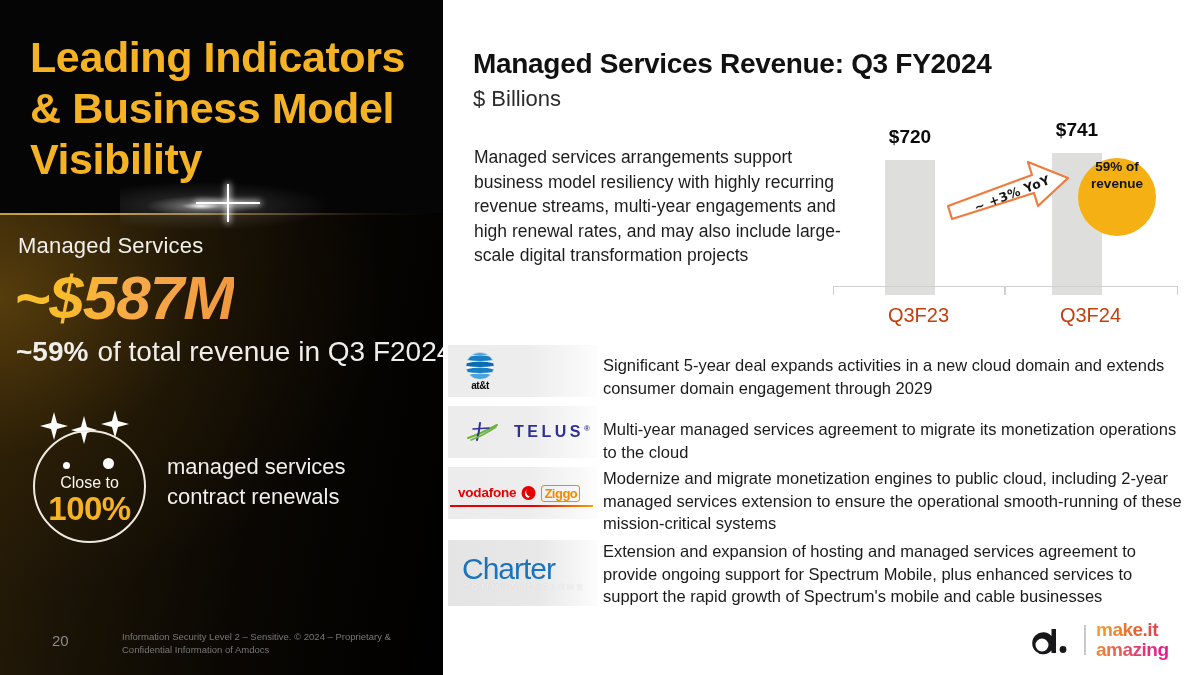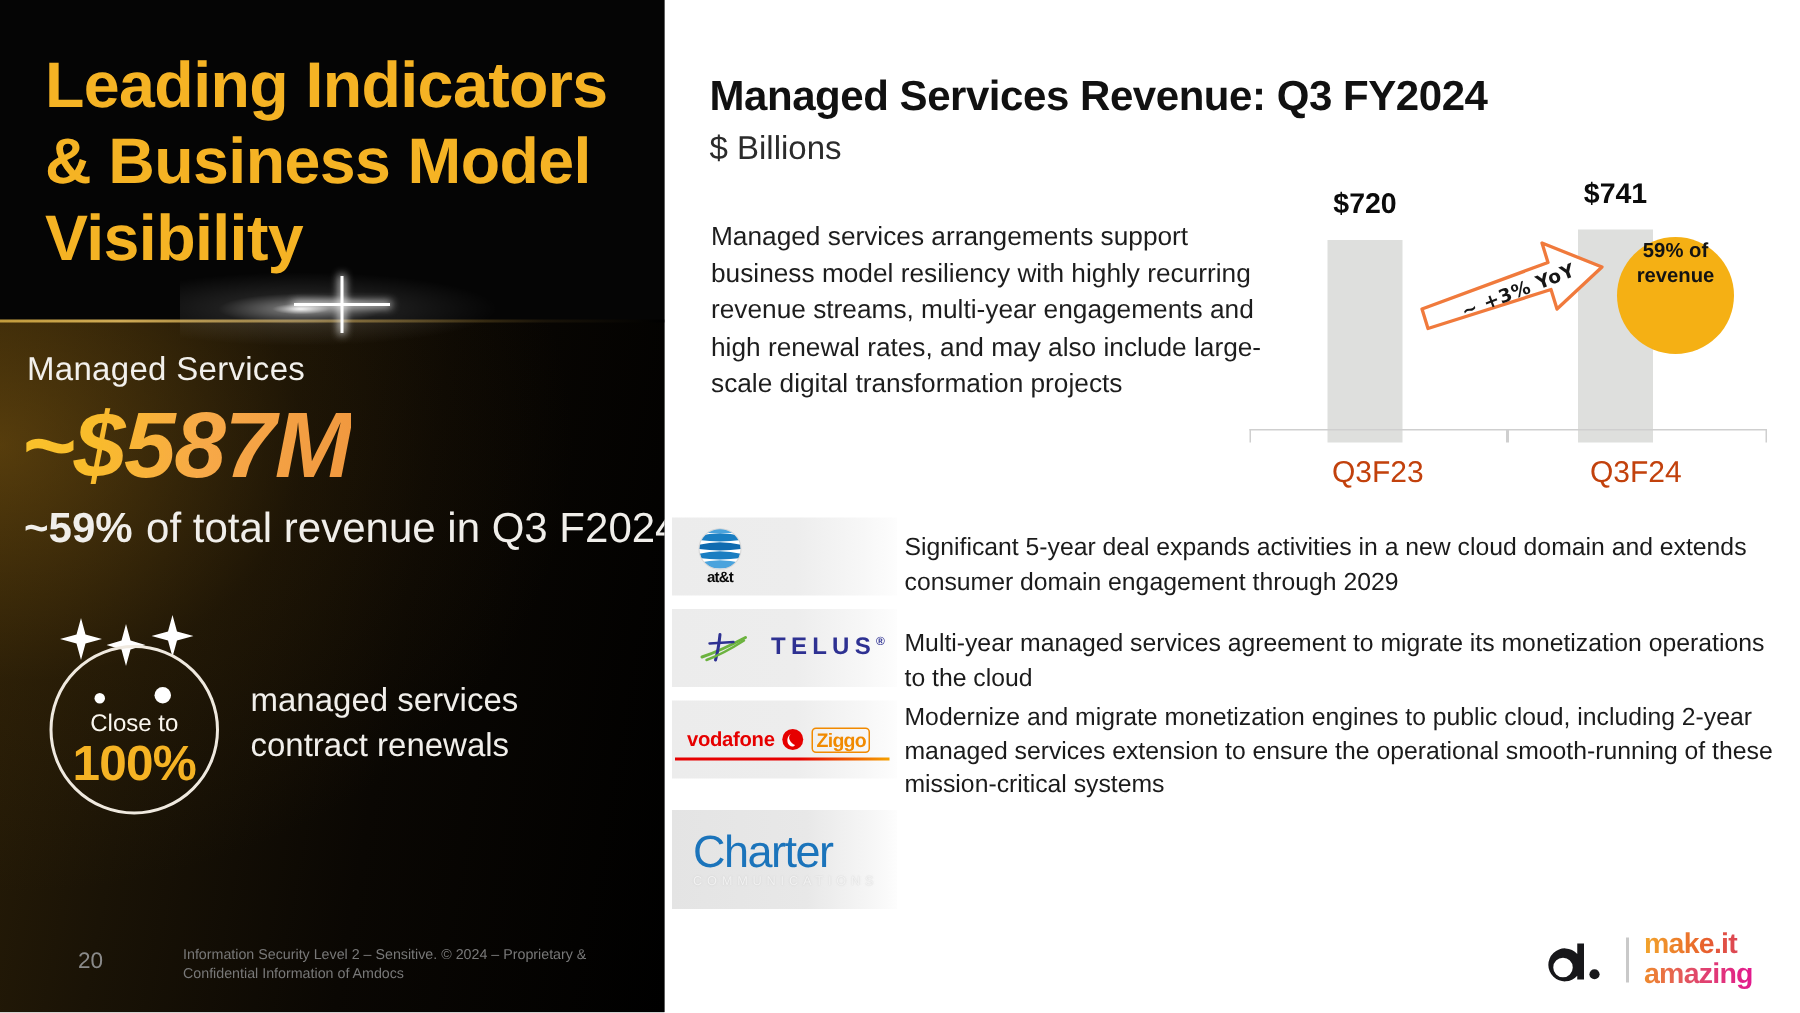--- a/index.html
+++ b/index.html
@@ -490,20 +490,21 @@
     <div class="row-text">Modernize and migrate monetization engines to public cloud, including 2-year managed services extension to ensure the operational smooth-running of these mission-critical systems</div>
   </div>
 
   <div class="row r4">
     <div class="logo-cell">
       <div class="charter">
         <div class="charter-word">Charter</div>
         <div class="charter-sub">COMMUNICATIONS</div>
       </div>
     </div>
+    <div class="row-text">Extension and expansion of hosting and managed services agreement to provide ongoing support for Spectrum Mobile, plus enhanced services to support the rapid growth of Spectrum's mobile and cable businesses</div>
   </div>
 
   <div class="amdocs">
     <svg class="amdocs-mark" viewBox="0 0 46 34">
       <path d="M28 6 L28 30 L23.5 30 L23.5 27.5 A11 11 0 1 1 23.5 13 L23.5 6 Z M14 15.5 A6.5 6.5 0 1 0 14 28.5 A6.5 6.5 0 1 0 14 15.5 Z" fill="#17171a"></path>
       <circle cx="35" cy="26.5" r="3.4" fill="#17171a"></circle>
     </svg>
     <div class="amdocs-bar"></div>
     <div class="amdocs-words">
       <div class="am-l1">make.it</div>

